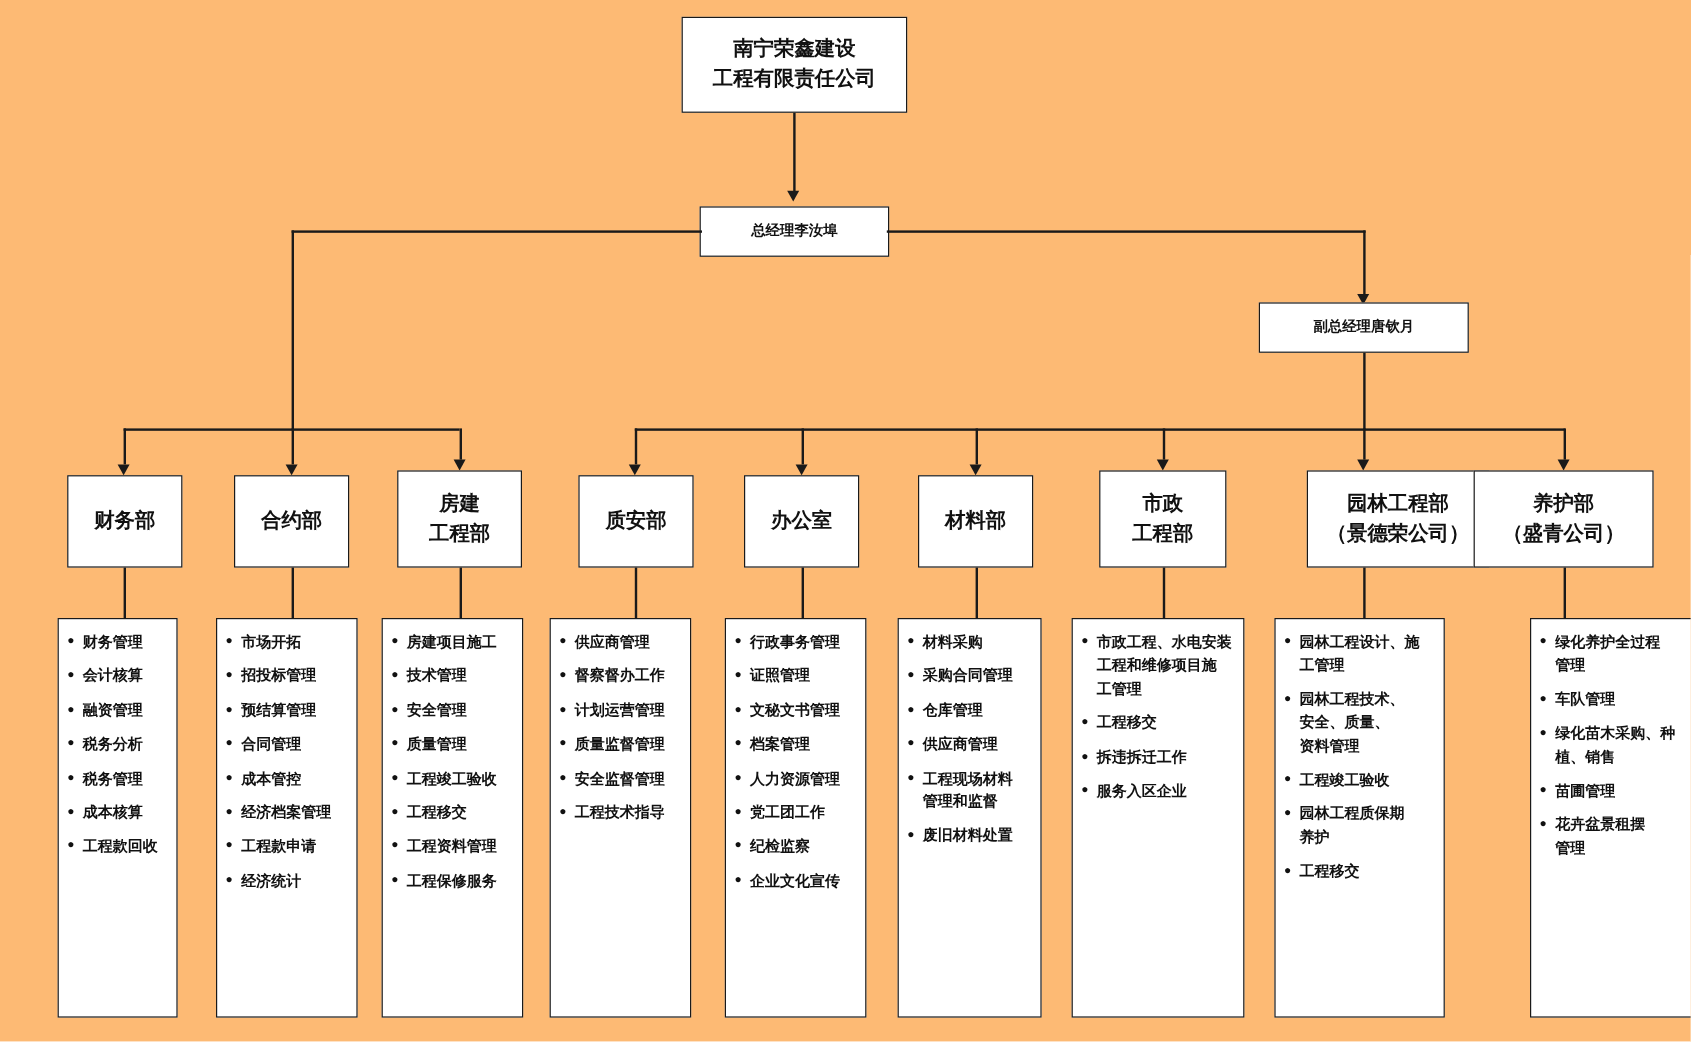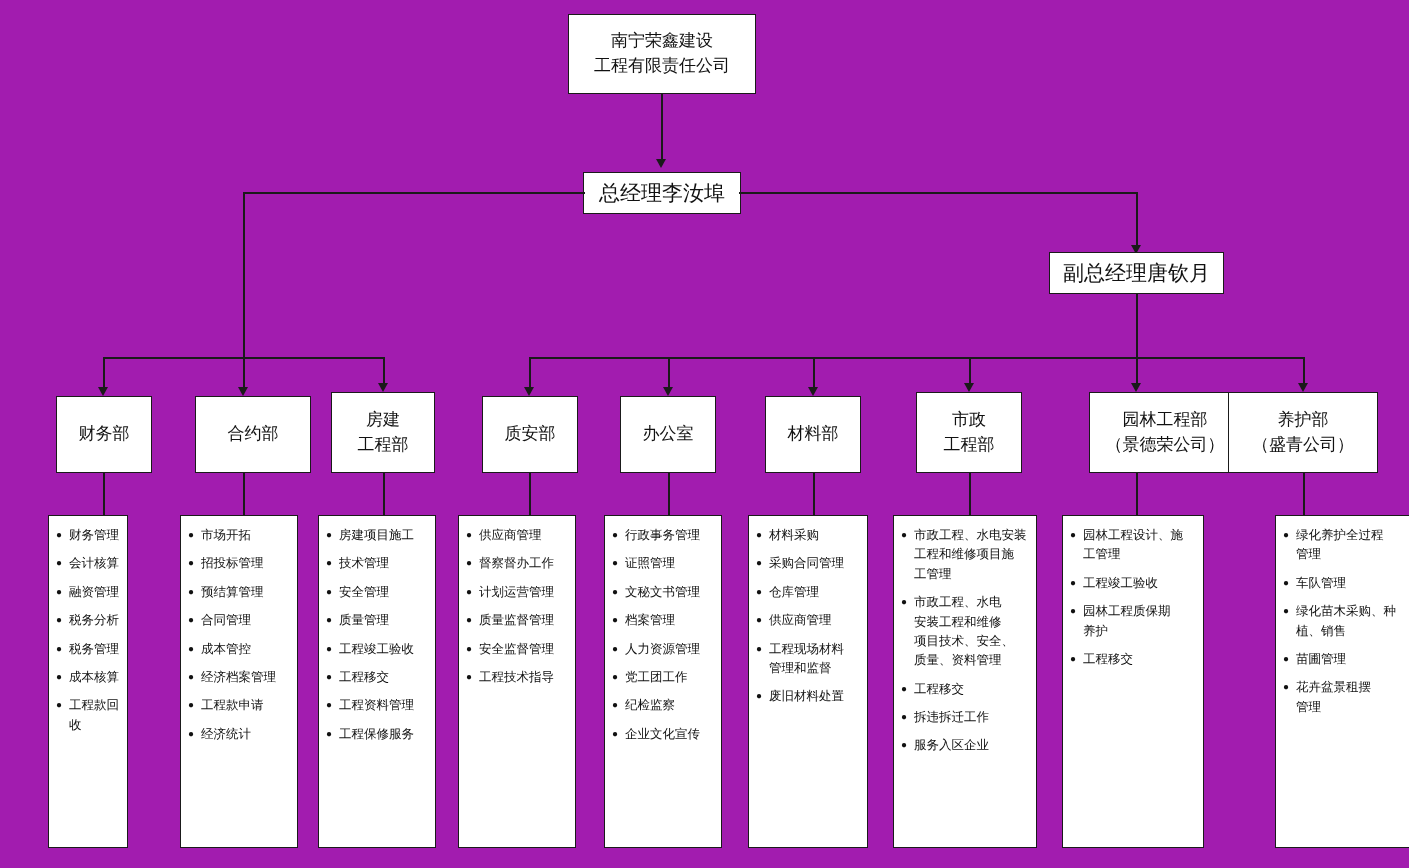--- a/index.html
+++ b/index.html
@@ -1,24 +1,24 @@
 <!DOCTYPE html>
 <html><head>
 <meta charset="utf-8">
 <style>
   html,body{margin:0;padding:0;background:#fff;}
   body{font-family:"Liberation Serif","DejaVu Serif",serif;color:#111;}
-  #canvas{position:relative;width:1409px;height:868px;background:#a21caf;overflow:hidden;}
+  #canvas{position:relative;width:1409px;height:868px;background:#fdba74;overflow:hidden;font-weight:bold;}
 
   .box{position:absolute;border:1.6px solid #1a1a1a;background:#fff;box-sizing:border-box;
        display:flex;align-items:center;justify-content:center;text-align:center;line-height:1.45;}
   .box .t{display:block;white-space:pre-line;}
 
   .root-box{font-size:17px;}
-  .mgr-box{font-size:21px;}
+  .mgr-box{font-size:12px;}
   .dept-box{font-size:17px;}
 
   .detail{position:absolute;border:1.6px solid #1a1a1a;background:#fff;box-sizing:border-box;
           padding:10px 6px 6px 7px;font-size:12.5px;line-height:1.0;}
   .ditem{display:block;position:relative;padding-left:13px;margin-bottom:9px;
          text-indent:0;white-space:pre-line;line-height:1.55;}
   .ditem::before{content:"\25CF";position:absolute;left:0;top:0;font-size:10px;line-height:1.85;}
 
   .ln{position:absolute;background:#1a1a1a;}
   .h{height:1.6px;}
@@ -60,32 +60,32 @@
 
   <div class="ln h" style="left:529px;top:357px;width:775px;"></div>
 
   <div id="gen">
       <div class="ln v" style="left:103px;top:357px;height:30px;"></div>
       <div class="arrow" style="left:98px;top:387px;"></div>
       <div class="box dept-box" style="left:56px;top:396px;width:96px;height:77px;justify-content:center;">
              <span class="t">财务部</span>
            </div>
       <div class="ln v" style="left:103px;top:473px;height:42px;"></div>
-      <div class="detail" style="left:48px;top:515px;width:80px;height:333px;">
+      <div class="detail" style="left:48px;top:515px;width:100px;height:333px;">
              <span class="ditem">财务管理</span>
         <span class="ditem">会计核算</span>
         <span class="ditem">融资管理</span>
         <span class="ditem">税务分析</span>
         <span class="ditem">税务管理</span>
         <span class="ditem">成本核算</span>
         <span class="ditem">工程款回收</span>
            </div>
       <div class="ln v" style="left:243px;top:357px;height:30px;"></div>
       <div class="arrow" style="left:238px;top:387px;"></div>
-      <div class="box dept-box" style="left:195px;top:396px;width:116px;height:77px;">
+      <div class="box dept-box" style="left:195px;top:396px;width:96px;height:77px;">
              <span class="t">合约部</span>
            </div>
       <div class="ln v" style="left:243px;top:473px;height:42px;"></div>
       <div class="detail" style="left:180px;top:515px;width:118px;height:333px;">
              <span class="ditem">市场开拓</span>
         <span class="ditem">招投标管理</span>
         <span class="ditem">预结算管理</span>
         <span class="ditem">合同管理</span>
         <span class="ditem">成本管控</span>
         <span class="ditem">经济档案管理</span>
@@ -158,38 +158,37 @@
       <div class="arrow" style="left:964px;top:383px;"></div>
       <div class="box dept-box" style="left:916px;top:392px;width:106px;height:81px;">
              <span class="t">市政
 工程部</span>
            </div>
       <div class="ln v" style="left:969px;top:473px;height:42px;"></div>
       <div class="detail" style="left:893px;top:515px;width:144px;height:333px;">
              <span class="ditem">市政工程、水电安装
 工程和维修项目施
 工管理</span>
-        <span class="ditem">市政工程、水电
-安装工程和维修
-项目技术、安全、
-质量、资料管理</span>
         <span class="ditem">工程移交</span>
         <span class="ditem">拆违拆迁工作</span>
         <span class="ditem">服务入区企业</span>
            </div>
       <div class="ln v" style="left:1136px;top:357px;height:26px;"></div>
       <div class="arrow" style="left:1131px;top:383px;"></div>
       <div class="box dept-box" style="left:1060px;top:392px;width:152px;height:81px;margin-left:29px;">
              <span class="t">园林工程部
 （景德荣公司）</span>
            </div>
       <div class="ln v" style="left:1136px;top:473px;height:42px;"></div>
       <div class="detail" style="left:1062px;top:515px;width:142px;height:333px;">
              <span class="ditem">园林工程设计、施
 工管理</span>
+        <span class="ditem">园林工程技术、
+安全、质量、
+资料管理</span>
         <span class="ditem">工程竣工验收</span>
         <span class="ditem">园林工程质保期
 养护</span>
         <span class="ditem">工程移交</span>
            </div>
       <div class="ln v" style="left:1303px;top:357px;height:26px;"></div>
       <div class="arrow" style="left:1298px;top:383px;"></div>
       <div class="box dept-box" style="left:1228px;top:392px;width:150px;height:81px;">
              <span class="t">养护部
 （盛青公司）</span>

